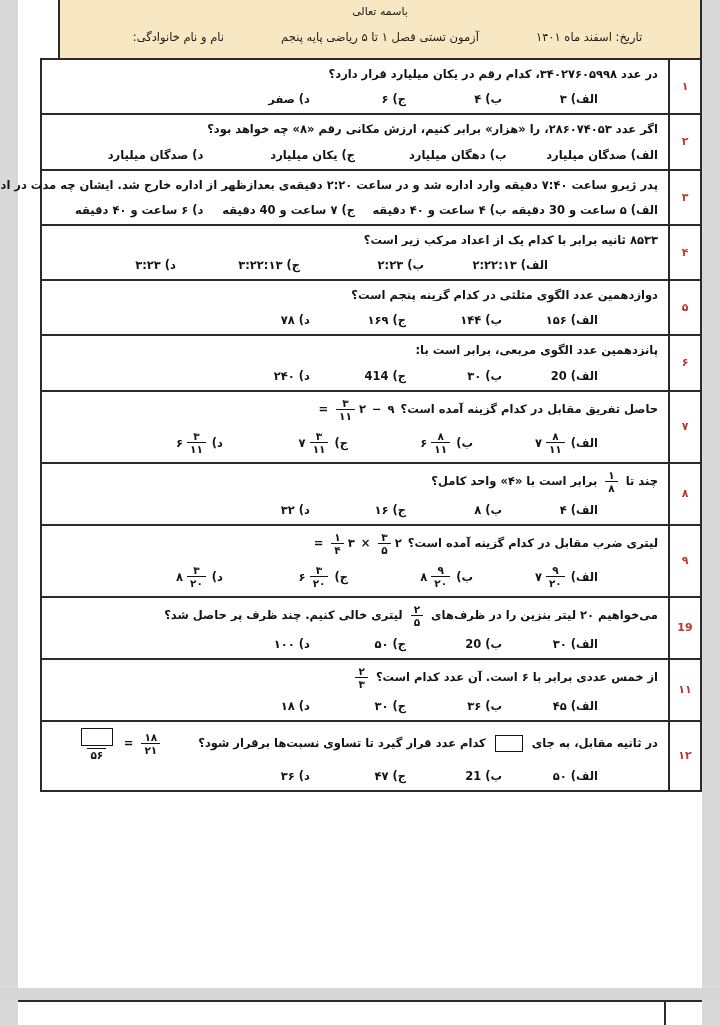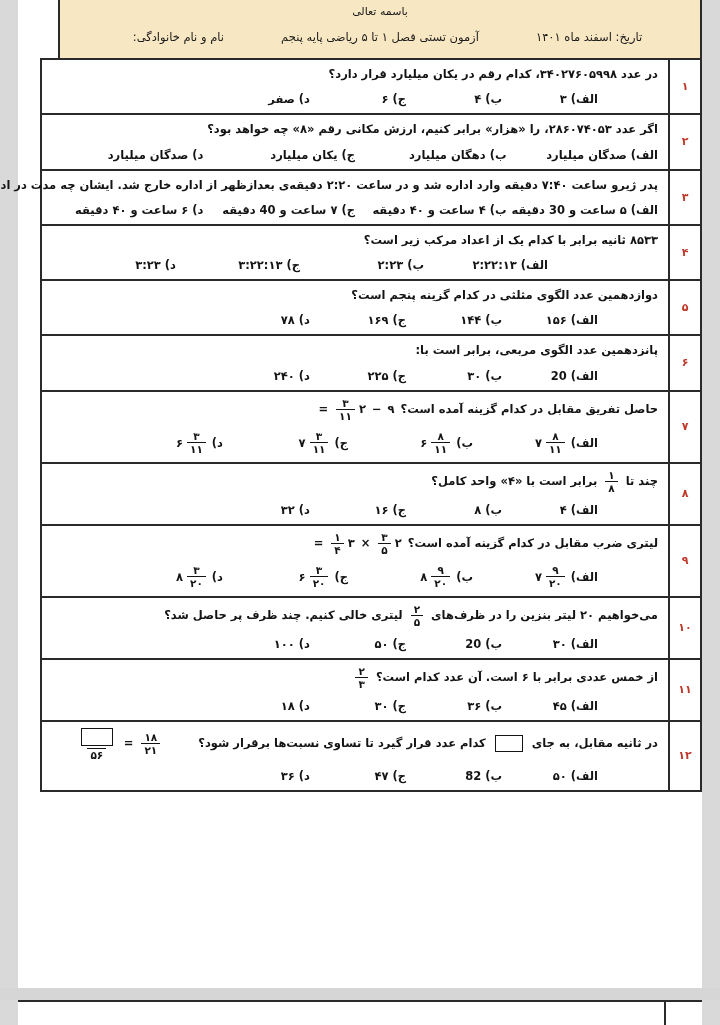--- a/index.html
+++ b/index.html
@@ -362,21 +362,21 @@
             <div class="opt">
               <span class="lbl">الف)</span>
               <span class="val">20</span>
             </div>
             <div class="opt">
               <span class="lbl">ب)</span>
               <span class="val">۳۰</span>
             </div>
             <div class="opt">
               <span class="lbl">ج)</span>
-              <span class="val">۲۲۵</span>
+              <span class="val">414</span>
             </div>
             <div class="opt">
               <span class="lbl">د)</span>
               <span class="val">۲۴۰</span>
             </div>
           </div>
         </td>
       </tr>
 
       <tr>
@@ -537,21 +537,21 @@
                   <span class="num">۳</span>
                   <span class="den">۲۰</span>
                 </span>
               </span>
             </div>
           </div>
         </td>
       </tr>
 
       <tr>
-        <td class="qnum">۱۰</td>
+        <td class="qnum">19</td>
         <td class="qbody">
           <div class="qtext">
             <span class="t">می‌خواهیم ۲۰ لیتر بنزین را در ظرف‌های</span>
             <span class="frac">
               <span class="num">۲</span>
               <span class="den">۵</span>
             </span>
             <span class="t">لیتری خالی کنیم. چند ظرف پر حاصل شد؟</span>
           </div>
           <div class="options w-narrow pad-r2">
@@ -625,21 +625,21 @@
               </span>
             </span>
           </div>
           <div class="options w-narrow pad-r2">
             <div class="opt">
               <span class="lbl">الف)</span>
               <span class="val">۵۰</span>
             </div>
             <div class="opt">
               <span class="lbl">ب)</span>
-              <span class="val">82</span>
+              <span class="val">21</span>
             </div>
             <div class="opt">
               <span class="lbl">ج)</span>
               <span class="val">۴۷</span>
             </div>
             <div class="opt">
               <span class="lbl">د)</span>
               <span class="val">۳۶</span>
             </div>
           </div>

